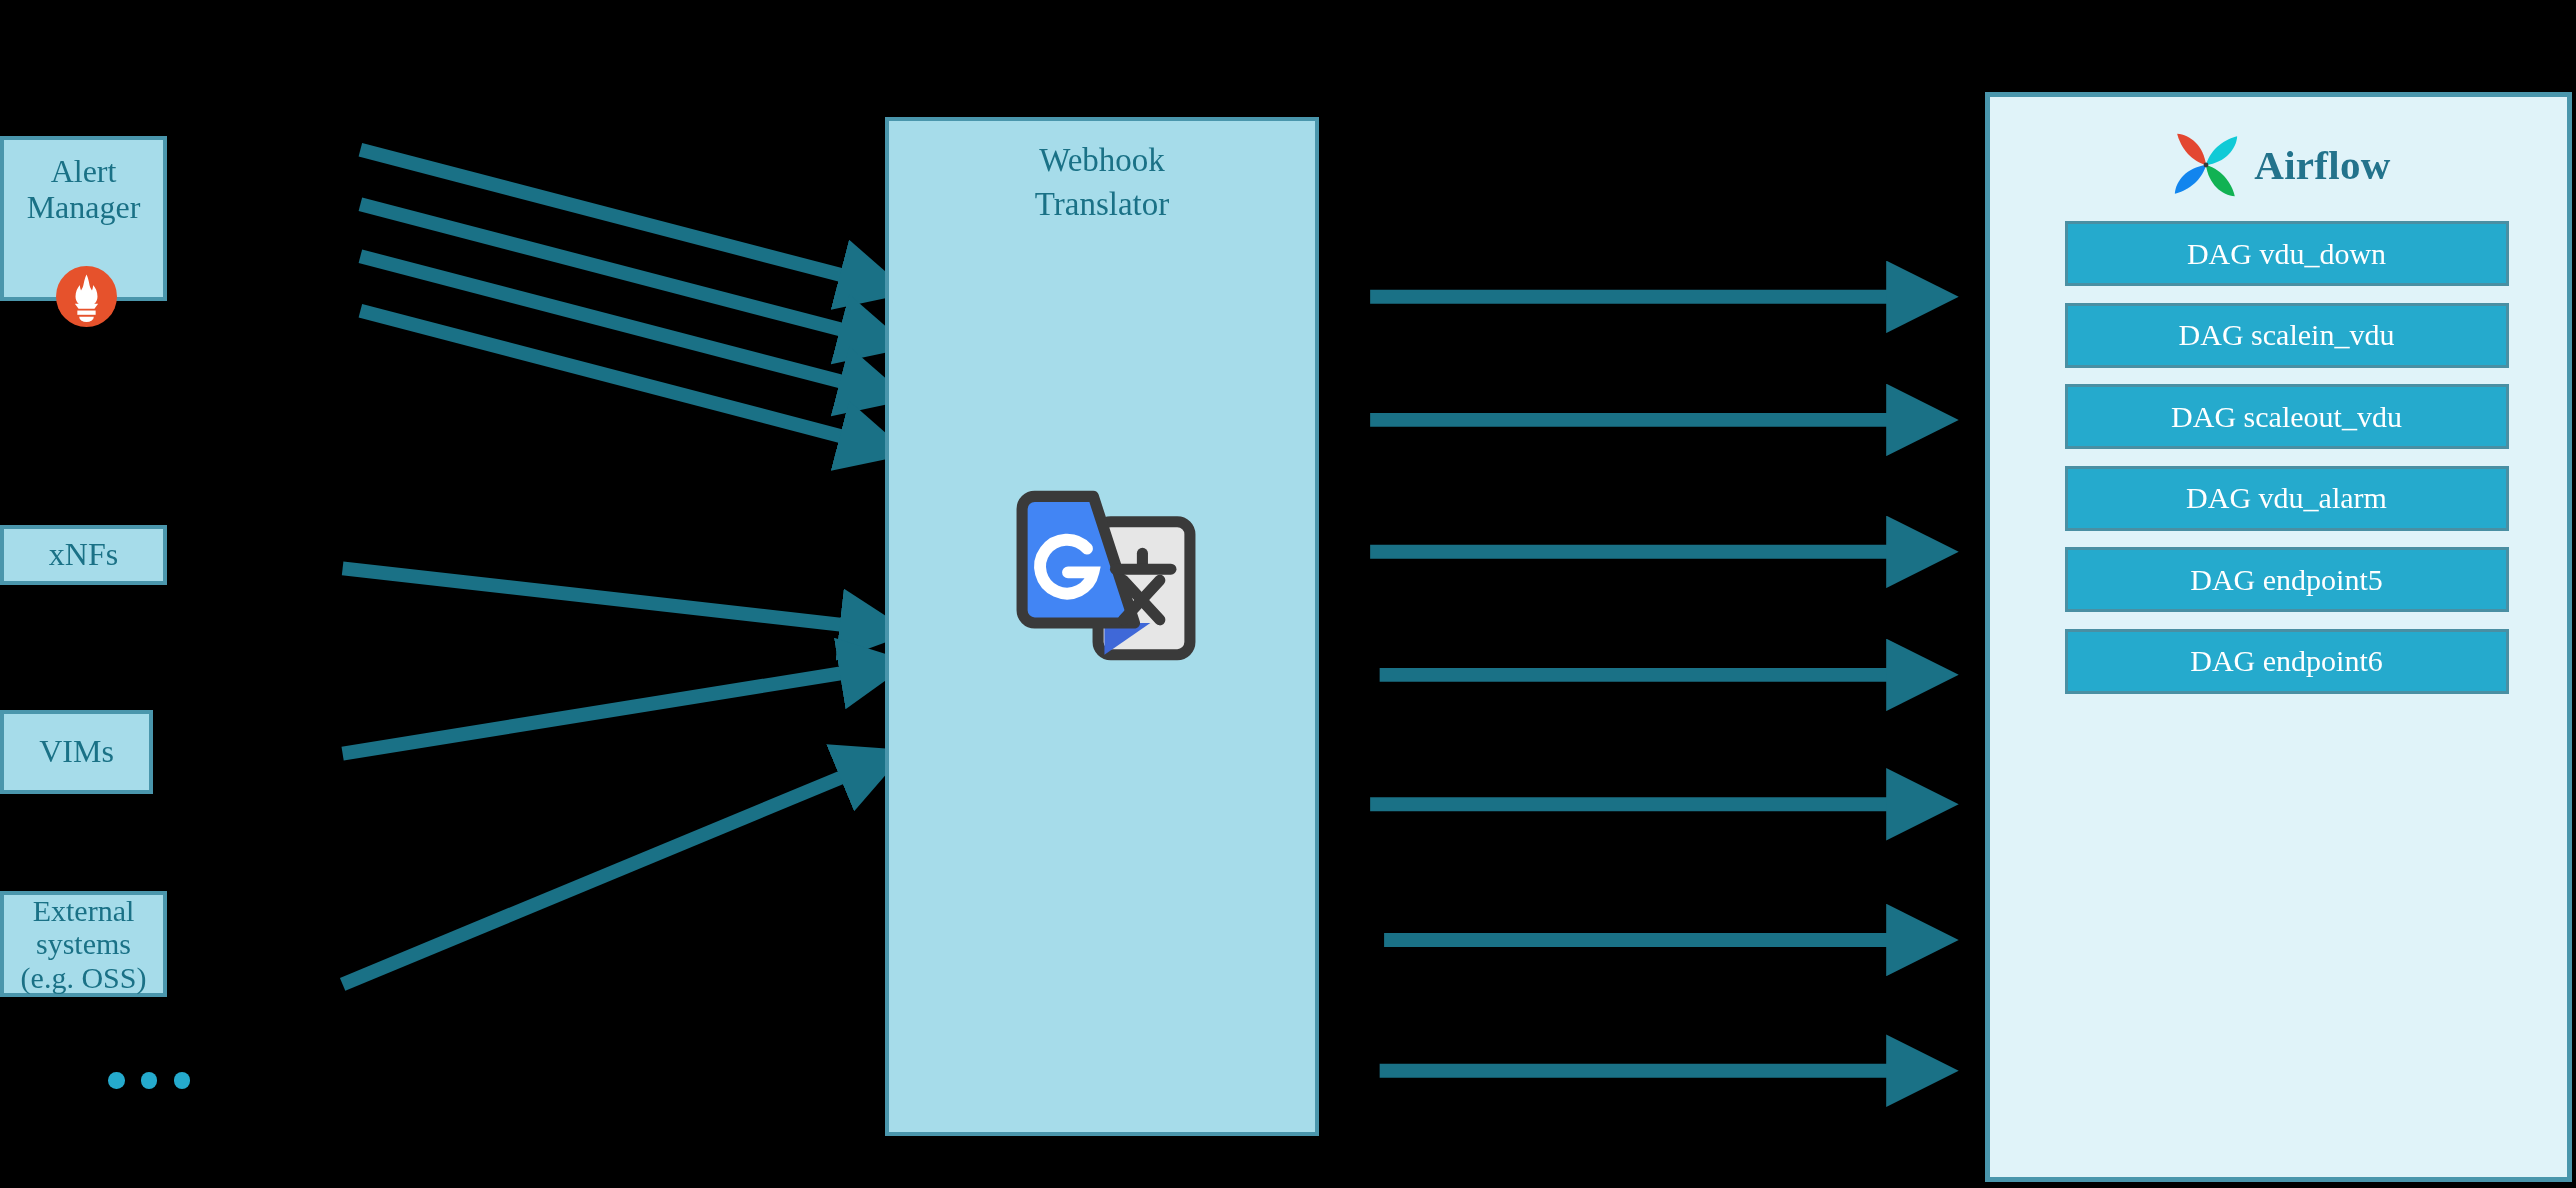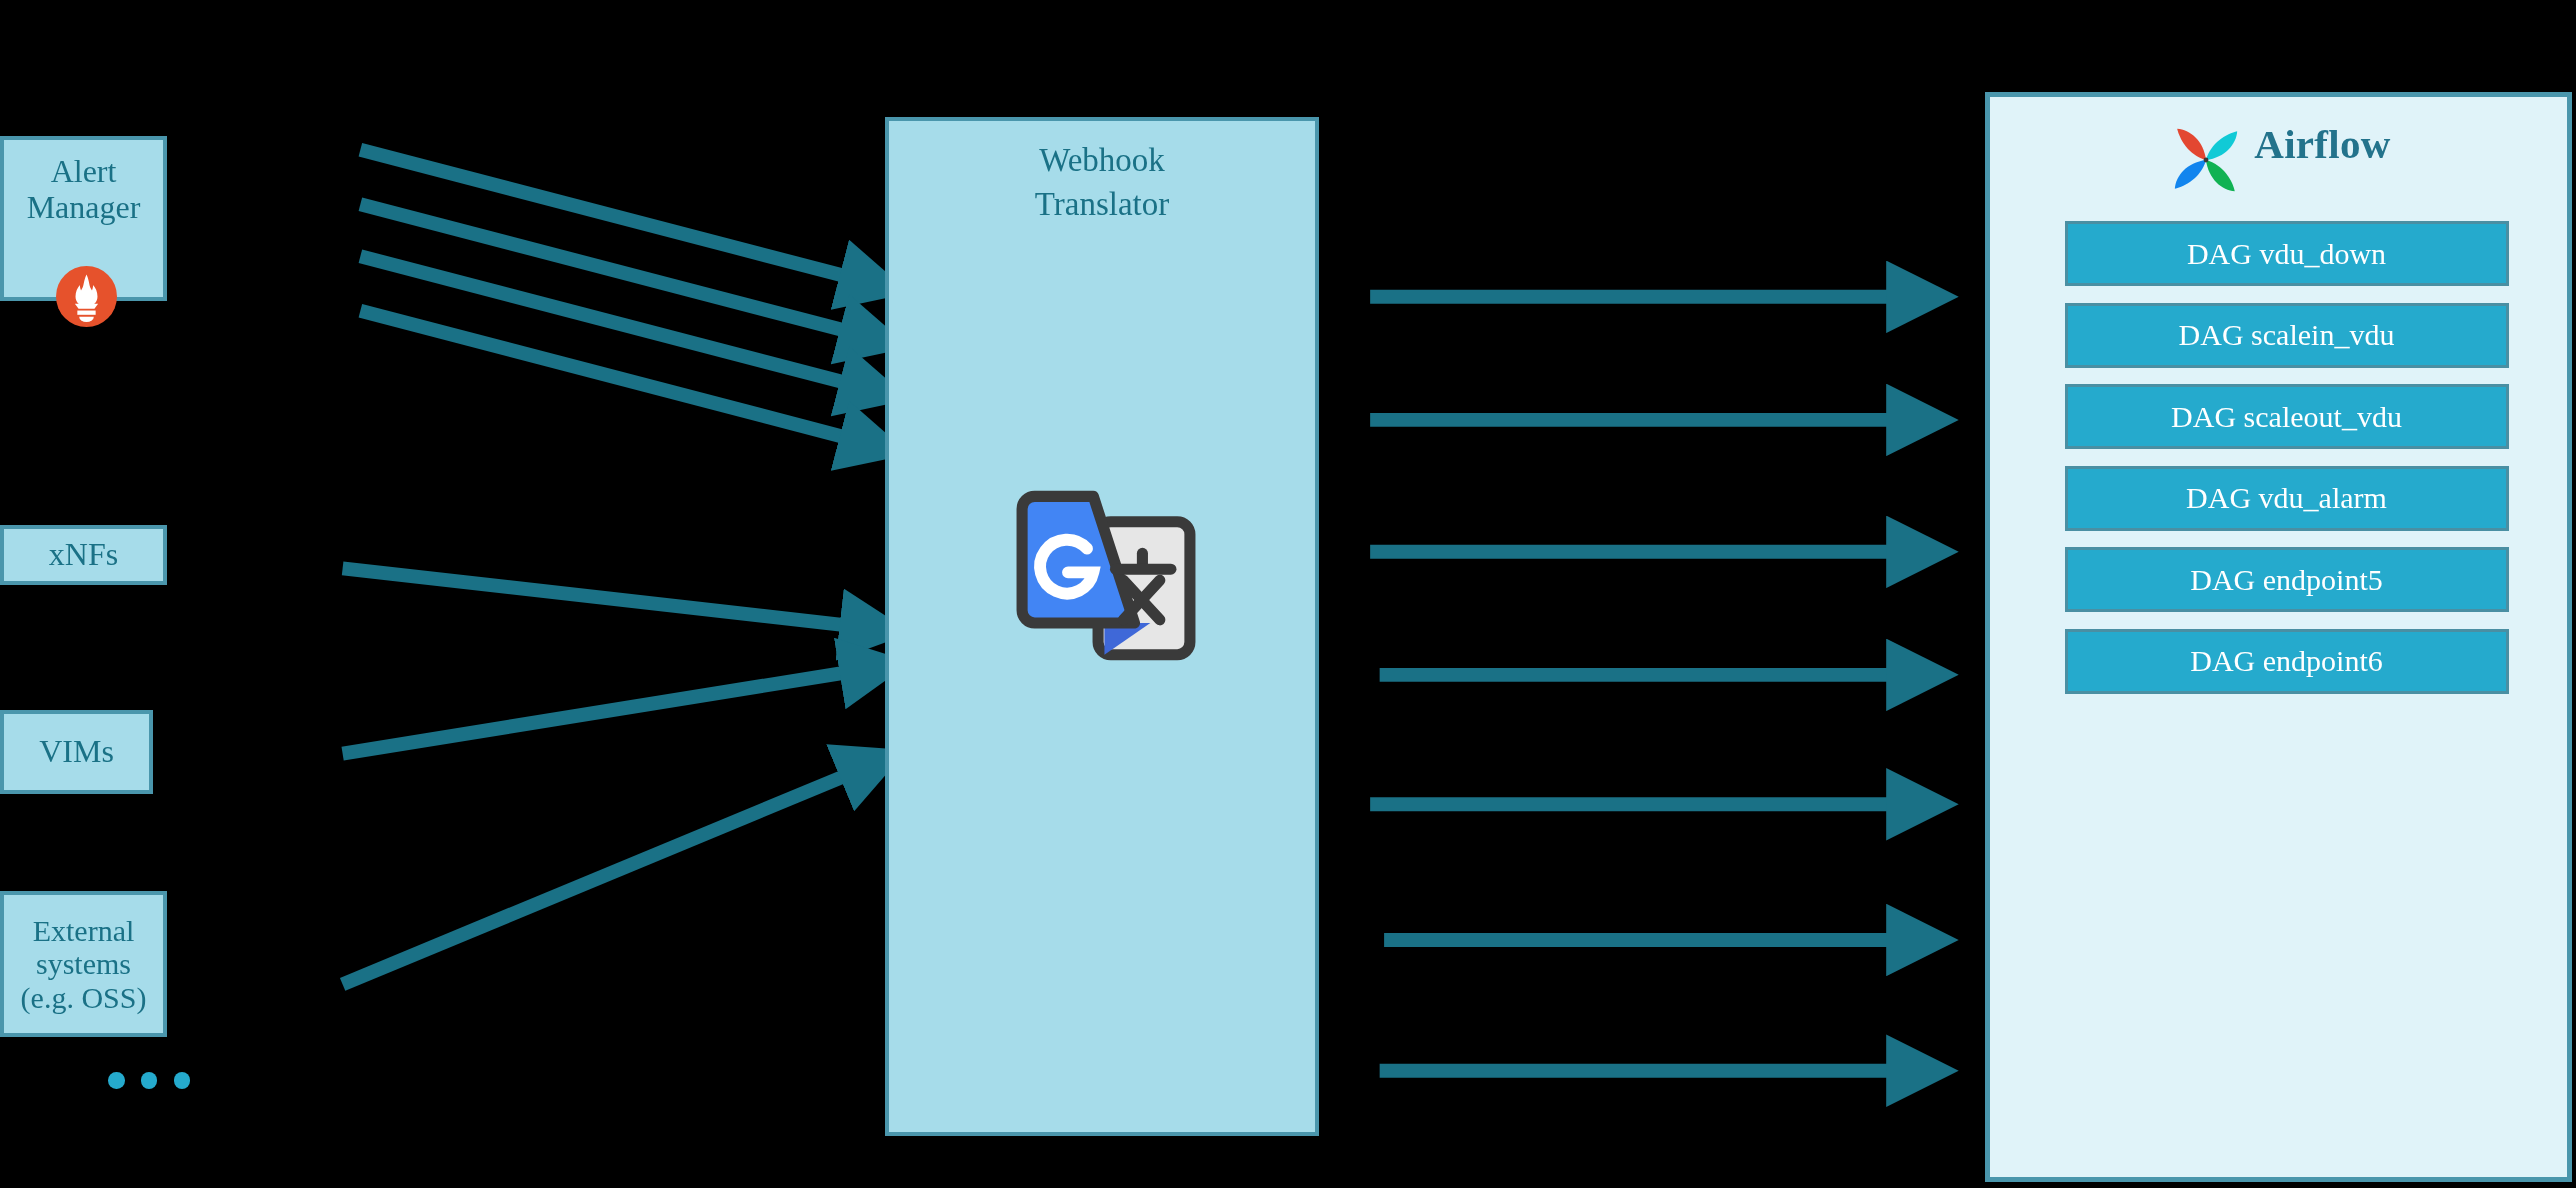--- a/index.html
+++ b/index.html
@@ -42,21 +42,21 @@
     padding-top: 14px;
   }
   #box-alert-manager .src-label { font-size: 32px; }
 
   #box-xnfs    { left: 0px; top: 525px;  width: 167px; height: 60px; }
   #box-xnfs .src-label { font-size: 32px; }
 
   #box-vims    { left: 0px; top: 710px; width: 153px; height: 84px; }
   #box-vims .src-label { font-size: 32px; }
 
-  #box-external{ left: 0px; top: 891px; width: 167px; height: 146px; }
+  #box-external{ left: 0px; top: 891px; width: 167px; height: 106px; }
   #box-external .src-label { font-size: 30px; }
 
   
   #prometheus-icon {
     position: absolute;
     left: 56px;
     top: 266px;
     width: 61px;
     height: 61px;
   }
@@ -115,20 +115,21 @@
     width: 587px; height: 1090px;
     background: #E0F3F9;
     border: 5px solid #4A96AC;
   }
   #airflow-header {
     position: absolute;
     left: 0; top: 23px;
     width: 100%;
     height: 89px;
     display: flex;
+    align-items: center;
     justify-content: center;
     gap: 8px;
   }
   #airflow-logo { width: 80px; height: 80px; flex: 0 0 auto; }
   #airflow-title {
     font-size: 41px;
     font-weight: bold;
     color: #23738C;
     letter-spacing: 0.3px;
   }

